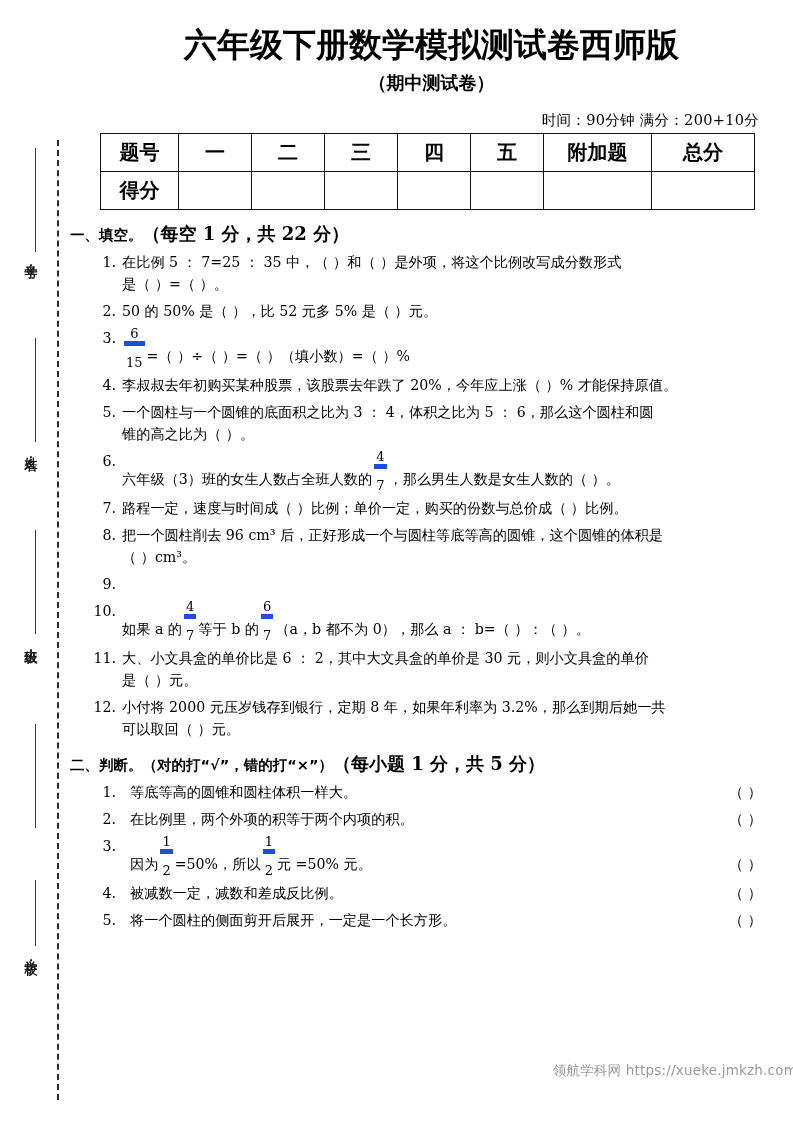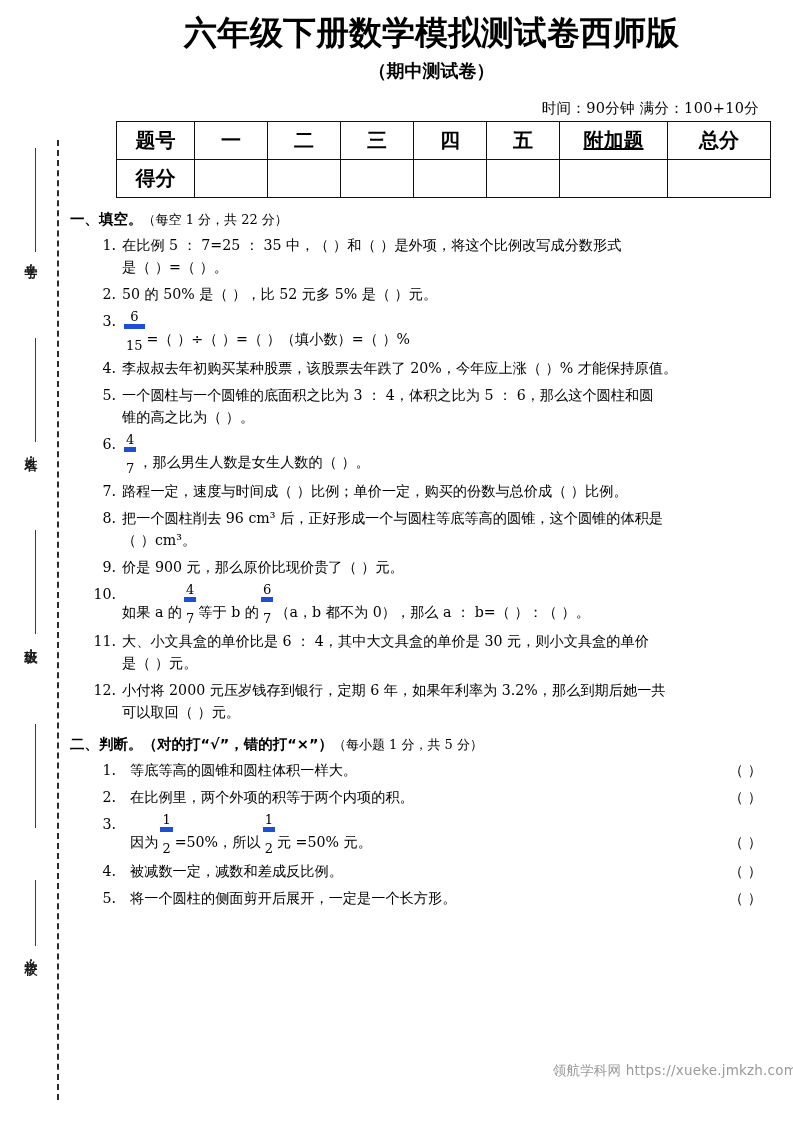--- a/index.html
+++ b/index.html
@@ -62,21 +62,21 @@
   #page {
     position: absolute;
     left: 70px;
     top: 0;
     width: 723px;
     height: 1122px;
   }
 
   
   #title-area {
-    padding-top: 12px;
+    padding-top: 24px;
     text-align: center;
   }
   .doc-title {
     font-family: "DejaVu Serif", "Liberation Serif", serif;
     font-size: 33px;
     font-weight: bold;
     letter-spacing: 0px;
     line-height: 1.28;
     margin: 0;
   }
@@ -93,53 +93,53 @@
     margin: 16px 34px 3px 0;
     text-align: right;
     font-size: 14.5px;
     letter-spacing: 0.3px;
   }
   #meta-line span { }
 
   
   #score-table {
     border-collapse: collapse;
-    margin: 0 auto 0 46px;
+    margin: 0 auto 0 30px;
     width: 655px;
     table-layout: fixed;
   }
   #score-table td {
     border: 1px solid #111111;
     height: 35px;
     text-align: center;
     vertical-align: middle;
     font-size: 20px;
     font-weight: bold;
     font-family: "DejaVu Serif", "Liberation Serif", serif;
   }
   #score-table td.head-cell { width: 75px; }
   #score-table td.num-cell  { width: 70px; }
-  #score-table td.extra-cell{ width: 105px; text-decoration: underline; }
+  #score-table td.extra-cell{ width: 105px; }
   #score-table td.total-cell{ width: 100px; }
 
   
   .section {
     margin-top: 12px;
   }
   .section-title {
     font-family: "DejaVu Sans", "Liberation Sans", sans-serif;
     font-size: 14.5px;
     font-weight: bold;
     margin: 0 0 3px 0;
     padding-left: 0px;
   }
   .section-title .pts {
     font-family: "DejaVu Serif", "Liberation Serif", serif;
-    font-weight: normal;
-    font-size: 13px;
+    font-weight: bold;
+    font-size: 18px;
   }
 
   .qlist { margin: 0; padding: 0; list-style: none; }
   .q {
     display: flex;
     align-items: flex-start;
     font-size: 14.2px;
     line-height: 1.55;
     margin: 5px 0 0 0;
     padding-left: 22px;
@@ -228,21 +228,21 @@
 
 <div id="page">
 
   <div id="title-area">
     <div class="doc-title">六年级下册数学模拟测试卷西师版</div>
     <div class="doc-subtitle">（期中测试卷）</div>
   </div>
 
   <div id="meta-line">
     <span>时间：90分钟</span>
-    <span>满分：100+10分</span>
+    <span>满分：200+10分</span>
   </div>
 
   <table id="score-table">
     <tbody>
       <tr>
         <td class="head-cell">题号</td>
         <td class="num-cell">一</td>
         <td class="num-cell">二</td>
         <td class="num-cell">三</td>
         <td class="num-cell">四</td>
@@ -306,21 +306,21 @@
         <span class="q-num">5.</span>
         <span class="q-body">
           <span class="ln">一个圆柱与一个圆锥的底面积之比为 3 ： 4，体积之比为 5 ： 6，那么这个圆柱和圆</span>
           <span class="ln">锥的高之比为（       ）。</span>
         </span>
       </li>
 
       <li class="q">
         <span class="q-num">6.</span>
         <span class="q-body">
-          <span class="frac">
+          <span>六年级（3）班的女生人数占全班人数的</span><span class="frac">
             <span class="num">4</span>
             <span class="den">7</span>
           </span><span>，那么男生人数是女生人数的（       ）。</span>
         </span>
       </li>
 
       <li class="q">
         <span class="q-num">7.</span>
         <span class="q-body">
           <span class="ln">路程一定，速度与时间成（       ）比例；单价一定，购买的份数与总价成（       ）比例。</span>
@@ -331,49 +331,48 @@
         <span class="q-num">8.</span>
         <span class="q-body">
           <span class="ln">把一个圆柱削去 96 cm³ 后，正好形成一个与圆柱等底等高的圆锥，这个圆锥的体积是</span>
           <span class="ln">（       ）cm³。</span>
         </span>
       </li>
 
       <li class="q">
         <span class="q-num">9.</span>
         <span class="q-body">
-          <span class="ln">价是 900 元，那么原价比现价贵了（       ）元。</span>
         </span>
       </li>
 
       <li class="q">
         <span class="q-num">10.</span>
         <span class="q-body">
           <span>如果 a 的</span><span class="frac">
             <span class="num">4</span>
             <span class="den">7</span>
           </span><span>等于 b 的</span><span class="frac">
             <span class="num">6</span>
             <span class="den">7</span>
           </span><span>（a，b 都不为 0），那么 a ： b=（       ）：（       ）。</span>
         </span>
       </li>
 
       <li class="q">
         <span class="q-num">11.</span>
         <span class="q-body">
-          <span class="ln">大、小文具盒的单价比是 6 ： 4，其中大文具盒的单价是 30 元，则小文具盒的单价</span>
+          <span class="ln">大、小文具盒的单价比是 6 ： 2，其中大文具盒的单价是 30 元，则小文具盒的单价</span>
           <span class="ln">是（       ）元。</span>
         </span>
       </li>
 
       <li class="q">
         <span class="q-num">12.</span>
         <span class="q-body">
-          <span class="ln">小付将 2000 元压岁钱存到银行，定期 6 年，如果年利率为 3.2%，那么到期后她一共</span>
+          <span class="ln">小付将 2000 元压岁钱存到银行，定期 8 年，如果年利率为 3.2%，那么到期后她一共</span>
           <span class="ln">可以取回（       ）元。</span>
         </span>
       </li>
 
     </ul>
   </div>
 
   <div class="section">
     <div class="section-title">
       <span>二、判断。（对的打“√”，错的打“×”）</span><span class="pts">（每小题 1 分，共 5 分）</span>

